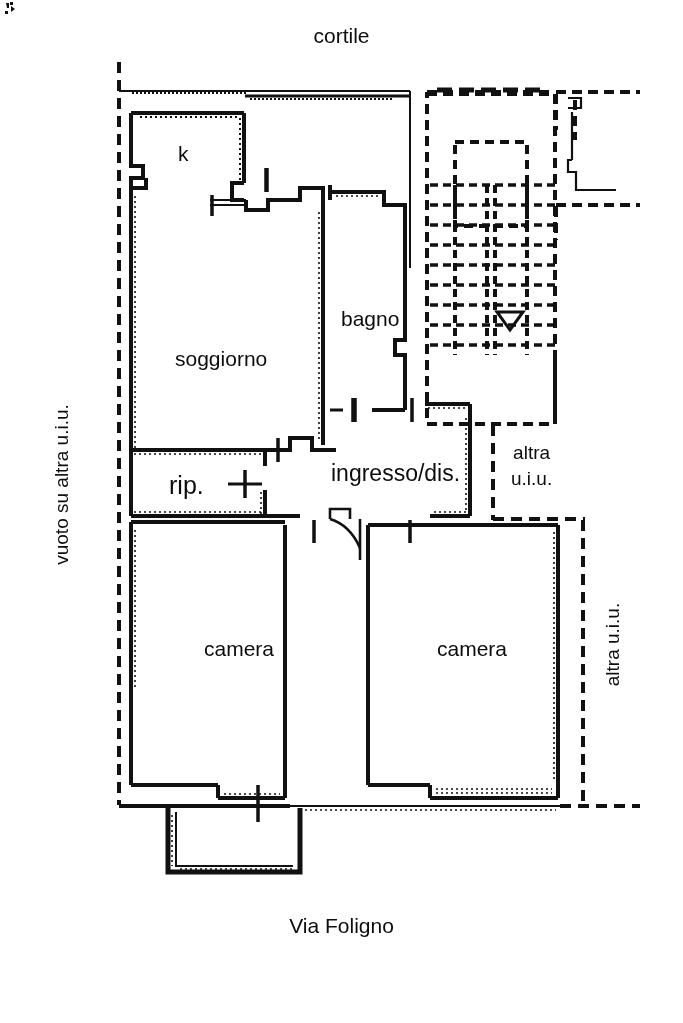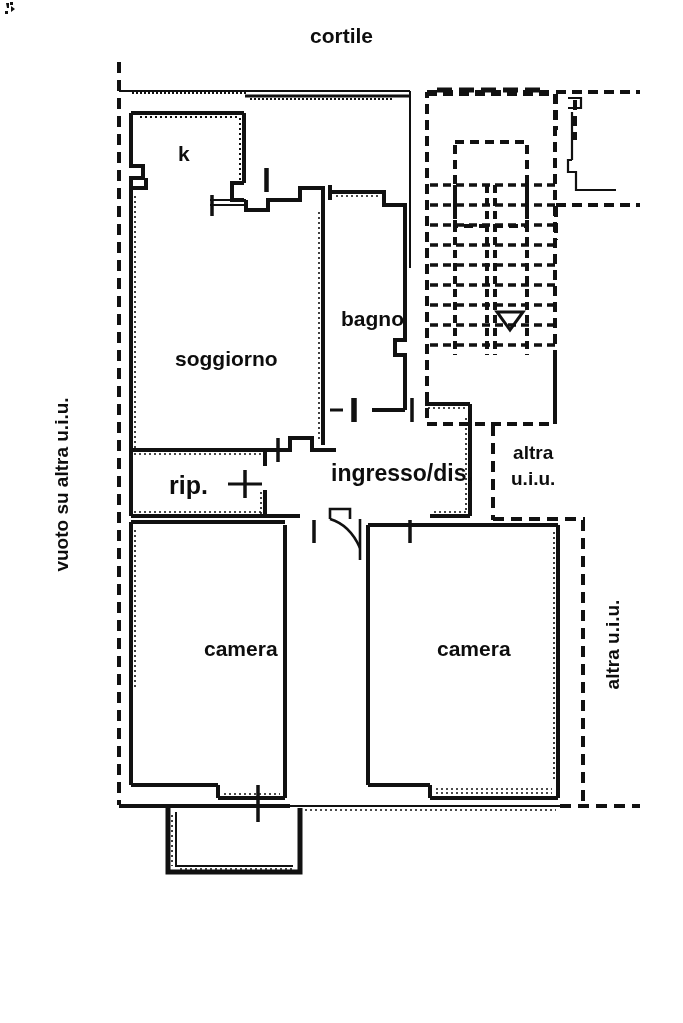--- a/index.html
+++ b/index.html
@@ -9,21 +9,20 @@
   }
   body {
     font-family: "Liberation Sans", sans-serif;
   }
   #plan-page {
     position: relative;
     width: 683px;
     height: 1023px;
     background: #ffffff;
     overflow: hidden;
-    font-weight: bold;
   }
   svg.plan-svg {
     position: absolute;
     left: 0;
     top: 0;
     width: 683px;
     height: 1023px;
     display: block;
   }
   .lbl {
@@ -369,14 +368,15 @@
   </div>
 
   <div class="lbl lbl-camera1">camera</div>
 
   <div class="lbl lbl-camera2">camera</div>
 
   <div class="lbl lbl-vuoto">vuoto su altra u.i.u.</div>
 
   <div class="lbl lbl-altra2">altra u.i.u.</div>
 
+  <div class="lbl lbl-via">Via Foligno</div>
 
 </div>
 
 </body></html>

